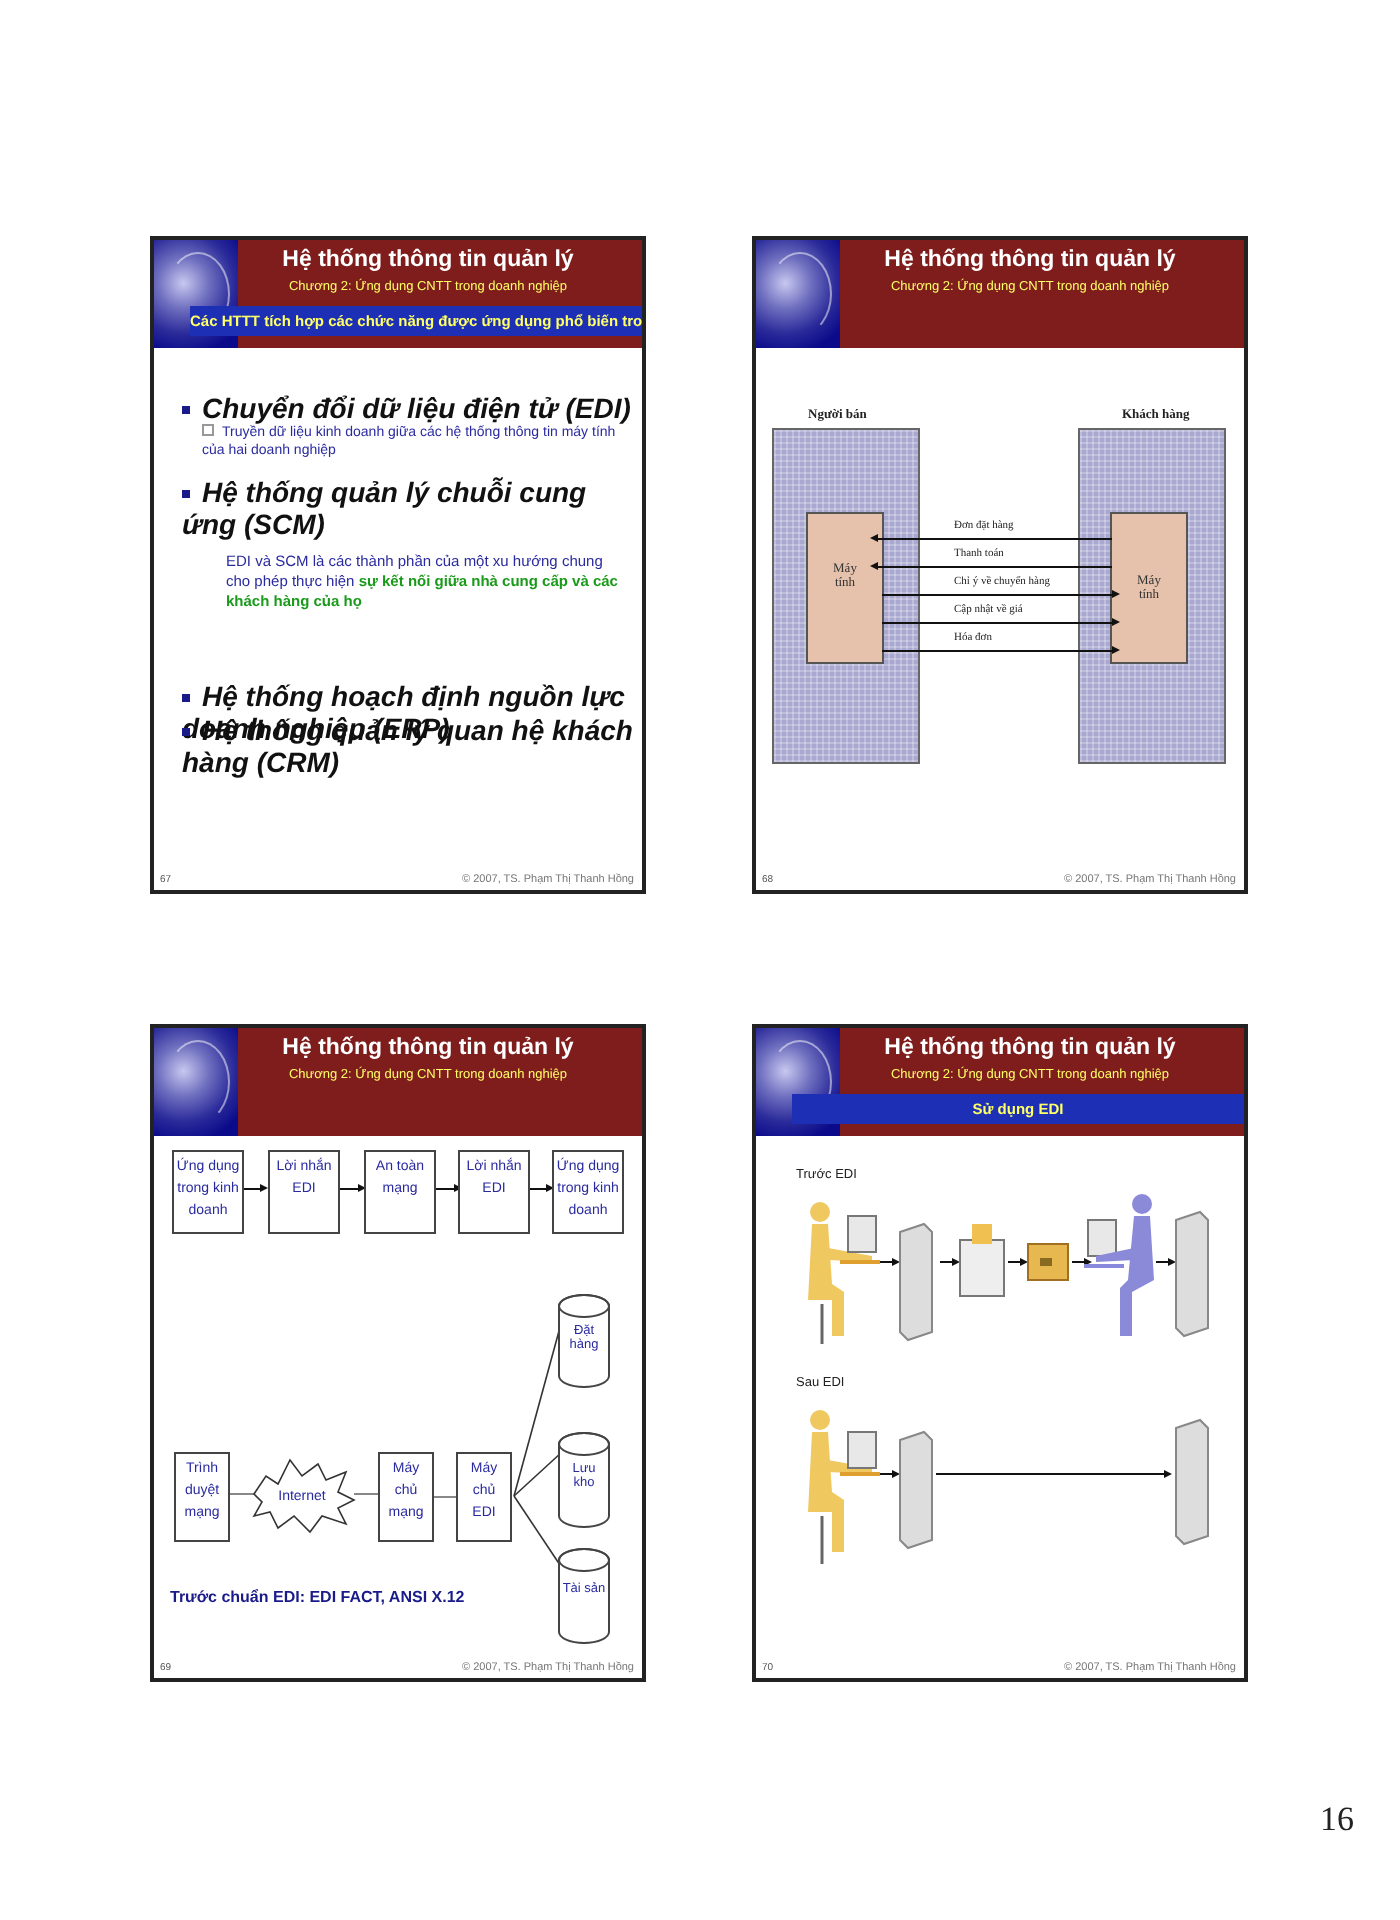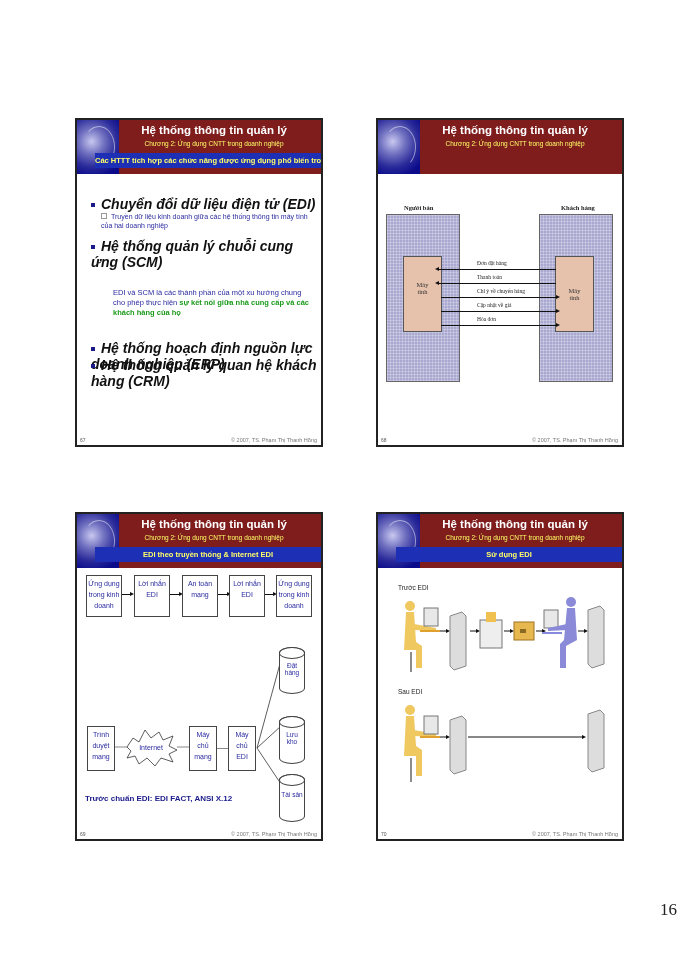--- a/index.html
+++ b/index.html
@@ -15,21 +15,21 @@
   .hbar { position:absolute; left:18px; right:0; top:33px; height:15px; background:#1c2fb5; color:#ffff66; font-size:7.5px; font-weight:bold; text-align:center; line-height:15px; white-space:nowrap; overflow:hidden; }
   .foot-num { position:absolute; left:3px; bottom:2px; font-size:5px; color:#555; }
   .foot-copy { position:absolute; right:4px; bottom:2px; font-size:5.5px; color:#777; }
   .page-num { position:absolute; left:660px; top:900px; font-family:"Liberation Serif", serif; font-size:17px; color:#222; }
 
   
   .b1 { position:absolute; left:14px; font-size:14px; font-weight:bold; font-style:italic; color:#111; }
   .b1 .sq { display:inline-block; width:4px; height:4px; background:#1a1a8a; margin-right:6px; vertical-align:middle; }
   .sub1 { position:absolute; left:24px; width:210px; font-size:7px; color:#2a2aa0; line-height:9px; }
   .sub1 .hollow { display:inline-block; width:4px; height:4px; border:1px solid #999; margin-right:4px; }
-  .para1 { position:absolute; left:36px; width:200px; font-size:7.5px; color:#2a2aa0; line-height:10px;margin-top:12px; }
+  .para1 { position:absolute; left:36px; width:200px; font-size:7.5px; color:#2a2aa0; line-height:10px; }
   .green { color:#1a9a1a; font-weight:bold; }
 
   
   .lbl-serif { position:absolute; font-family:"Liberation Serif", serif; font-size:6.5px; font-weight:bold; color:#222; }
   .grid-box { position:absolute; background-color:#a8a8d0; border:1px solid #666;
     background-image: linear-gradient(rgba(255,255,255,0.25) 1px, transparent 1px), linear-gradient(90deg, rgba(255,255,255,0.25) 1px, transparent 1px);
     background-size:3px 3px; }
   .pc-box { position:absolute; background:#e6c2ac; border:1px solid #555; font-family:"Liberation Serif", serif; font-size:6.5px; color:#333; text-align:center; }
   .msg { position:absolute; font-family:"Liberation Serif", serif; font-size:5.5px; color:#222; }
   .arrow-line { position:absolute; height:1px; background:#111; }
@@ -106,21 +106,20 @@
 
   <div class="foot-num">68</div>
   <div class="foot-copy">© 2007, TS. Phạm Thị Thanh Hồng</div>
 </div>
 
 <div class="slide" style="left:75px; top:512px;">
   <div class="hdr">
     <div class="globe"></div>
     <div class="htitle">Hệ thống thông tin quản lý</div>
     <div class="hsub">Chương 2: Ứng dụng CNTT trong doanh nghiệp</div>
-    <div class="hbar">EDI theo truyền thống &amp; Internet EDI</div>
   </div>
 
   <div class="fbox" style="left:9px; top:61px; width:36px; height:42px;">
     <div>Ứng dụng</div>
       <div>trong kinh</div>
       <div>doanh</div>
   </div>
   <div class="arrow-line" style="left:45px; top:80px; width:9px;"></div>
   <div class="ah-right" style="left:53px; top:78px;"></div>
   <div class="fbox" style="left:57px; top:61px; width:36px; height:42px;">

